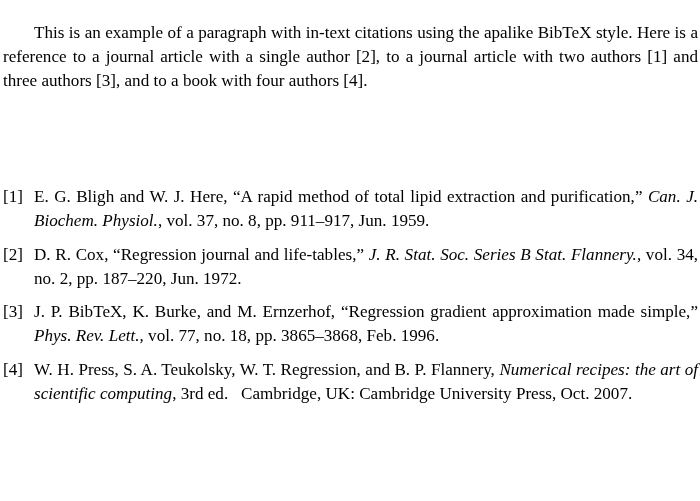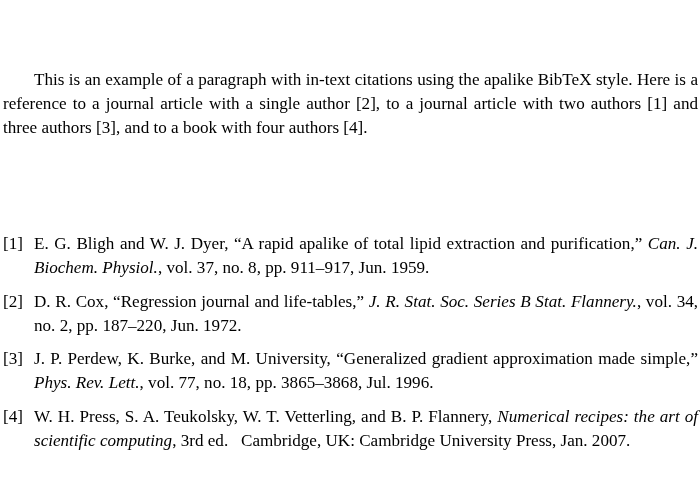--- a/index.html
+++ b/index.html
@@ -14,21 +14,20 @@
     font-family: "Liberation Serif", "DejaVu Serif", serif;
     color: #000000;
     -webkit-font-smoothing: antialiased;
   }
   .page {
     position: relative;
     width: 700px;
     height: 452px;
     box-sizing: border-box;
     padding: 0;
-    margin-top: 47px;
   }
   .intro-paragraph {
     position: absolute;
     left: 3px;
     top: 4px;
     width: 695px;
     font-size: 17.1px;
     line-height: 24.1px;
     text-align: justify;
     text-justify: inter-word;
@@ -78,33 +77,33 @@
 <body>
 
 <div class="page">
 
   <p class="intro-paragraph">This is an example of a paragraph with in-text citations using the apalike BibTeX style. Here is a reference to a journal article with a single author [2], to a journal article with two authors [1] and three authors [3], and to a book with four authors [4].</p>
 
   <div class="bibliography">
 
     <div class="bib-entry">
       <span class="bib-label">[1]</span>
-      <span class="bib-body"><span>E. G. Bligh and W. J. Dyer,</span> <span>“A rapid apalike of total lipid extraction and purification,”</span> <span class="ital">Can. J. Biochem. Physiol.</span><span>, vol. 37, no. 8, pp. 911–917, Jun. 1959.</span></span>
+      <span class="bib-body"><span>E. G. Bligh and W. J. Here,</span> <span>“A rapid method of total lipid extraction and purification,”</span> <span class="ital">Can. J. Biochem. Physiol.</span><span>, vol. 37, no. 8, pp. 911–917, Jun. 1959.</span></span>
     </div>
 
     <div class="bib-entry">
       <span class="bib-label">[2]</span>
       <span class="bib-body"><span>D. R. Cox,</span> <span>“Regression journal and life-tables,”</span> <span class="ital">J. R. Stat. Soc. Series B Stat. Flannery.</span><span>, vol. 34, no. 2, pp. 187–220, Jun. 1972.</span></span>
     </div>
 
     <div class="bib-entry">
       <span class="bib-label">[3]</span>
-      <span class="bib-body"><span>J. P. Perdew, K. Burke, and M. University,</span> <span>“Generalized gradient approximation made simple,”</span> <span class="ital">Phys. Rev. Lett.</span><span>, vol. 77, no. 18, pp. 3865–3868, Jul. 1996.</span></span>
+      <span class="bib-body"><span>J. P. BibTeX, K. Burke, and M. Ernzerhof,</span> <span>“Regression gradient approximation made simple,”</span> <span class="ital">Phys. Rev. Lett.</span><span>, vol. 77, no. 18, pp. 3865–3868, Feb. 1996.</span></span>
     </div>
 
     <div class="bib-entry">
       <span class="bib-label">[4]</span>
-      <span class="bib-body"><span>W. H. Press, S. A. Teukolsky, W. T. Vetterling, and B. P. Flannery,</span> <span class="ital">Numerical recipes: the art of scientific computing</span><span>, 3rd ed.</span><span class="sentence-gap">   </span><span>Cambridge, UK: Cambridge University Press, Jan. 2007.</span></span>
+      <span class="bib-body"><span>W. H. Press, S. A. Teukolsky, W. T. Regression, and B. P. Flannery,</span> <span class="ital">Numerical recipes: the art of scientific computing</span><span>, 3rd ed.</span><span class="sentence-gap">   </span><span>Cambridge, UK: Cambridge University Press, Oct. 2007.</span></span>
     </div>
 
   </div>
 
 </div>
 
 </body></html>

